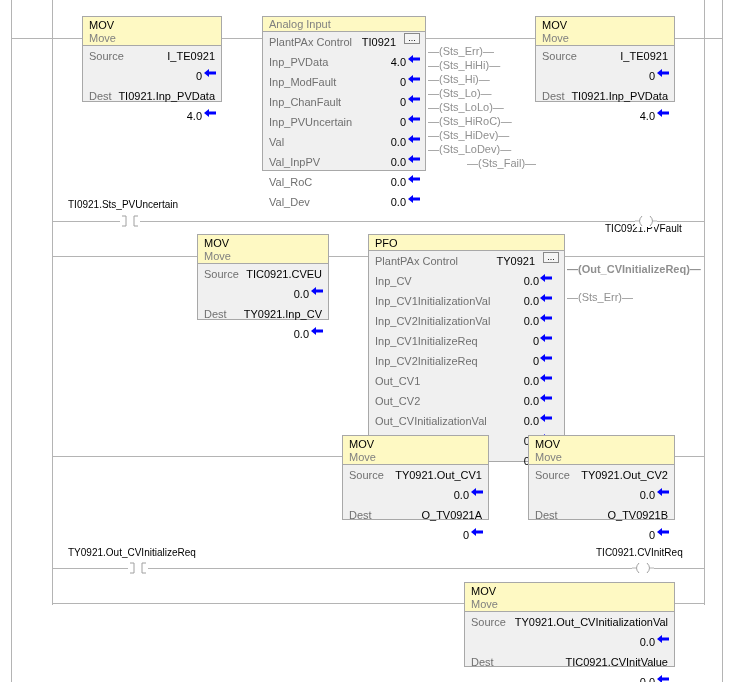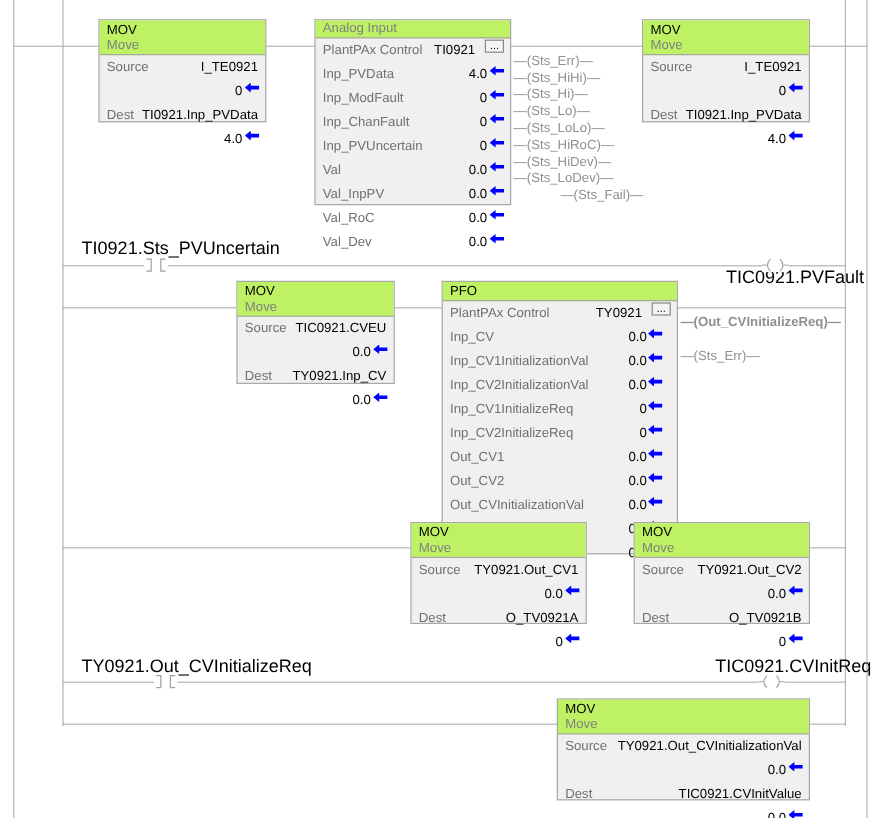--- a/index.html
+++ b/index.html
@@ -10,38 +10,38 @@
     font-size: 11px; color: #000;
   }
   .ln { position: absolute; background: #b4b4b4; }
   .h { height: 1px; }
   .v { width: 1px; }
 
   .blk {
     position: absolute; background: #f0f0f0; border: 1px solid #a8a8a8;
     box-sizing: border-box;
   }
-  .blk .hd { background: #bef264; border-bottom: 1px solid #a8a8a8; padding: 1px 6px 0 6px; }
+  .blk .hd { background: #fef9c3; border-bottom: 1px solid #a8a8a8; padding: 1px 6px 0 6px; }
   .blk .hd .nm { display: block; height: 14px; line-height: 14px; color: #000; }
   .blk .hd .ds { display: block; height: 13px; line-height: 13px; color: #808080; }
   .blk .rw { position: relative; height: 14px; line-height: 14px; padding: 3px 6px; color: #707070; white-space: nowrap; }
   .blk .rw .lb { position: absolute; left: 6px; }
   .blk .rw .vl { position: absolute; right: 6px; color: #000; }
   .blk .rw .vl.arr { right: 19px; }
   .arrow { position: absolute; right: 5px; top: 3px; width: 12px; height: 8px; }
   .ell {
     position: absolute; right: 5px; top: 1px; width: 16px; height: 11px;
     border: 1px solid #888; background: #f4f4f4; font-size: 9px; line-height: 8px;
     text-align: center; color: #000; box-sizing: border-box;
   }
   .pout {
     position: absolute; font-size: 11px; color: #909090; white-space: nowrap;
     height: 14px; line-height: 14px;
   }
-  .tag { position: absolute; font-size: 15px; color: #000; white-space: nowrap; }
+  .tag { position: absolute; font-size: 10px; color: #000; white-space: nowrap; }
   .contact { position: absolute; width: 20px; height: 12px; }
   .coil { position: absolute; width: 22px; height: 12px; }
 </style>
 </head>
 <body>
 
 <div class="ln v" style="left:11px;top:0;height:682px;"></div>
 <div class="ln v" style="left:52px;top:0;height:605px;"></div>
 <div class="ln v" style="left:704px;top:0;height:605px;"></div>
 <div class="ln v" style="left:722px;top:0;height:682px;"></div>

